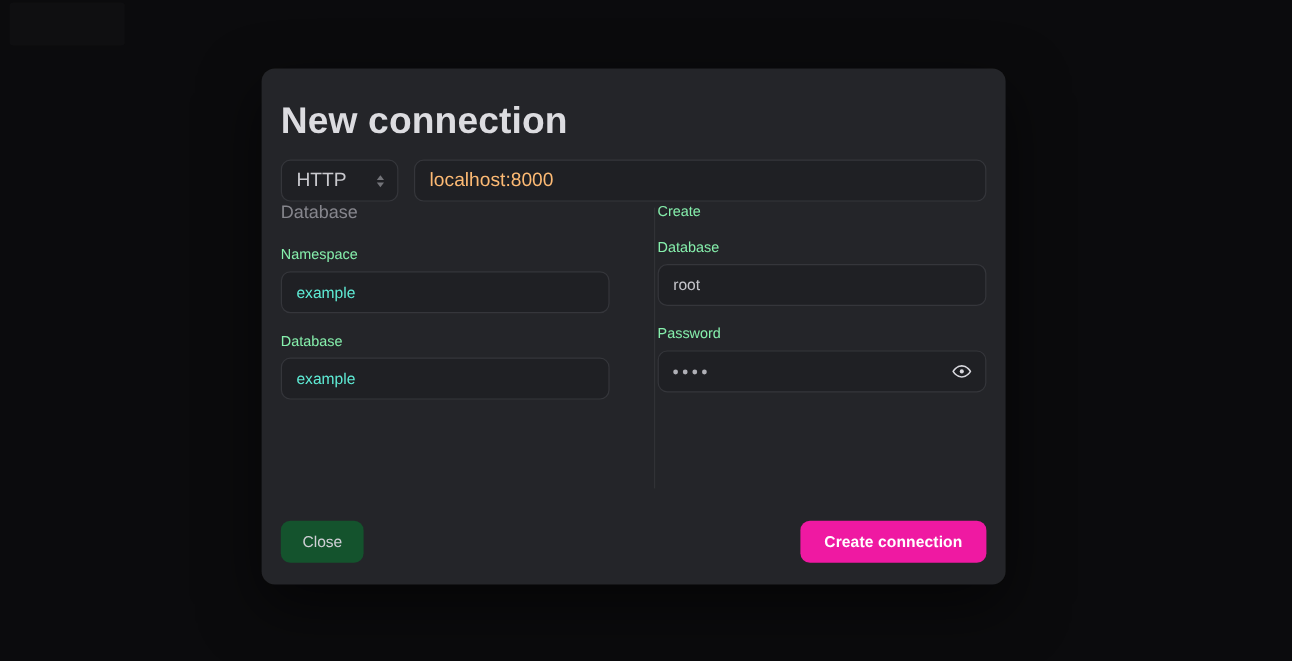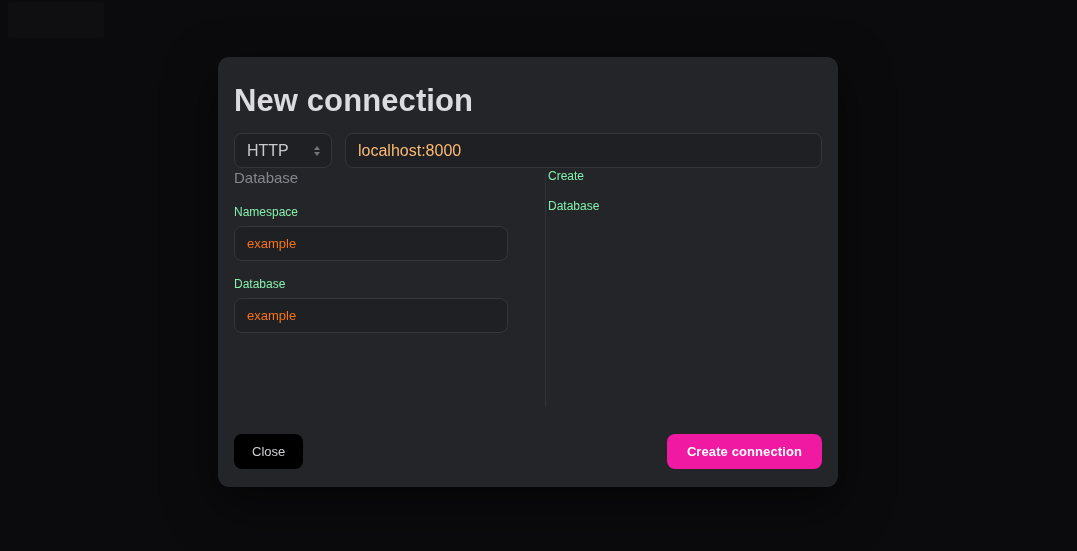--- a/index.html
+++ b/index.html
@@ -152,21 +152,21 @@
     height: 35px;
     display: flex;
     align-items: center;
     padding: 0 12px;
     font-size: 13px;
     color: #c5c5cb;
     position: relative;
     width: 100%;
   }
 
-  .input .placeholder { color: #f97316; }
+  .input .placeholder { color: #5eead4; }
 
   .group { margin-bottom: 16px; }
   .group:last-child { margin-bottom: 0; }
 
   .pw-dots {
     display: flex;
     align-items: center;
     gap: 4px;
     height: 100%;
   }
@@ -209,21 +209,21 @@
     font-size: 13px;
     font-family: "Liberation Sans", sans-serif;
     cursor: pointer;
     padding: 0 18px;
     display: inline-flex;
     align-items: center;
     justify-content: center;
   }
 
   .btn.close {
-    background: #000000;
+    background: #14532d;
     color: #cfcfd5;
   }
 
   .btn.primary {
     background: #ef19a2;
     color: #ffffff;
     font-weight: bold;
     padding: 0 20px;
     letter-spacing: .1px;
   }
@@ -289,22 +289,42 @@
       </div>
 
       <div class="col right">
 
         <div class="group">
           <div class="form-label">Create</div>
         </div>
 
         <div class="group">
           <div class="form-label">Database</div>
-        </div>
-
+          <div class="input">
+            <span>root</span>
+          </div>
+        </div>
+
+        <div class="group">
+          <div class="form-label">Password</div>
+          <div class="input">
+            <span class="pw-dots">
+              <span></span>
+                <span></span>
+                <span></span>
+                <span></span>
+            </span>
+            <span class="eye">
+              <svg width="17" height="17" viewBox="0 0 24 24" fill="none" stroke="#d8d8de" stroke-width="1.8" stroke-linecap="round" stroke-linejoin="round">
+                <path d="M1.8 12S5.6 5.5 12 5.5 22.2 12 22.2 12 18.4 18.5 12 18.5 1.8 12 1.8 12z"></path>
+                <circle cx="12" cy="12" r="2.4" fill="#d8d8de" stroke="none"></circle>
+              </svg>
+            </span>
+          </div>
+        </div>
       </div>
 
     </div>
 
     <div class="footer">
       <button class="btn close">Close</button>
       <button class="btn primary">Create connection</button>
     </div>
 
   </div>

